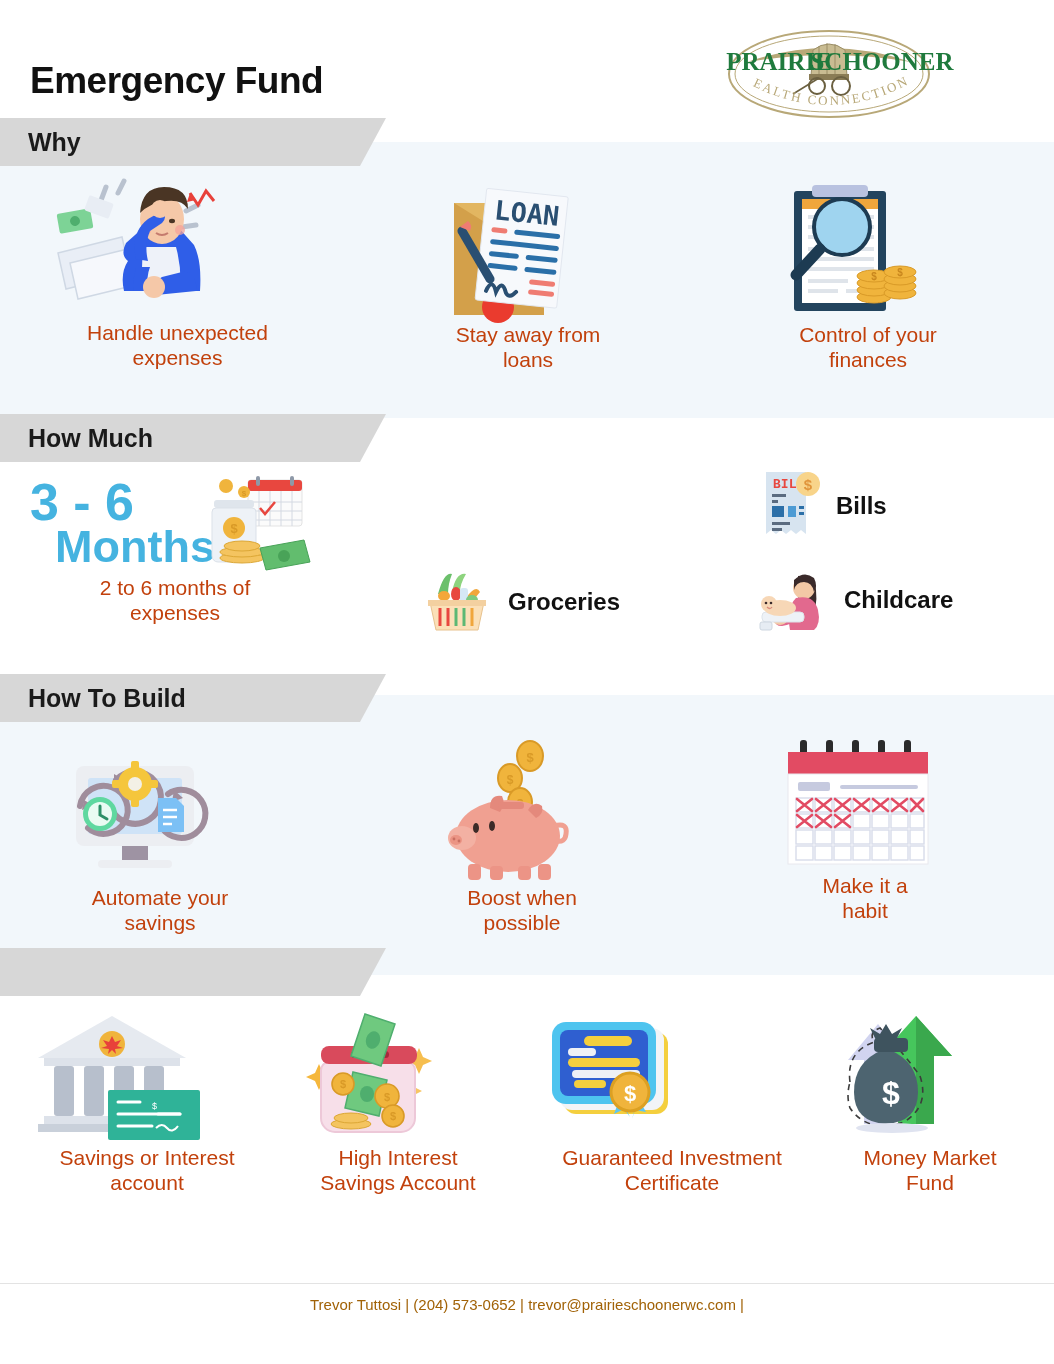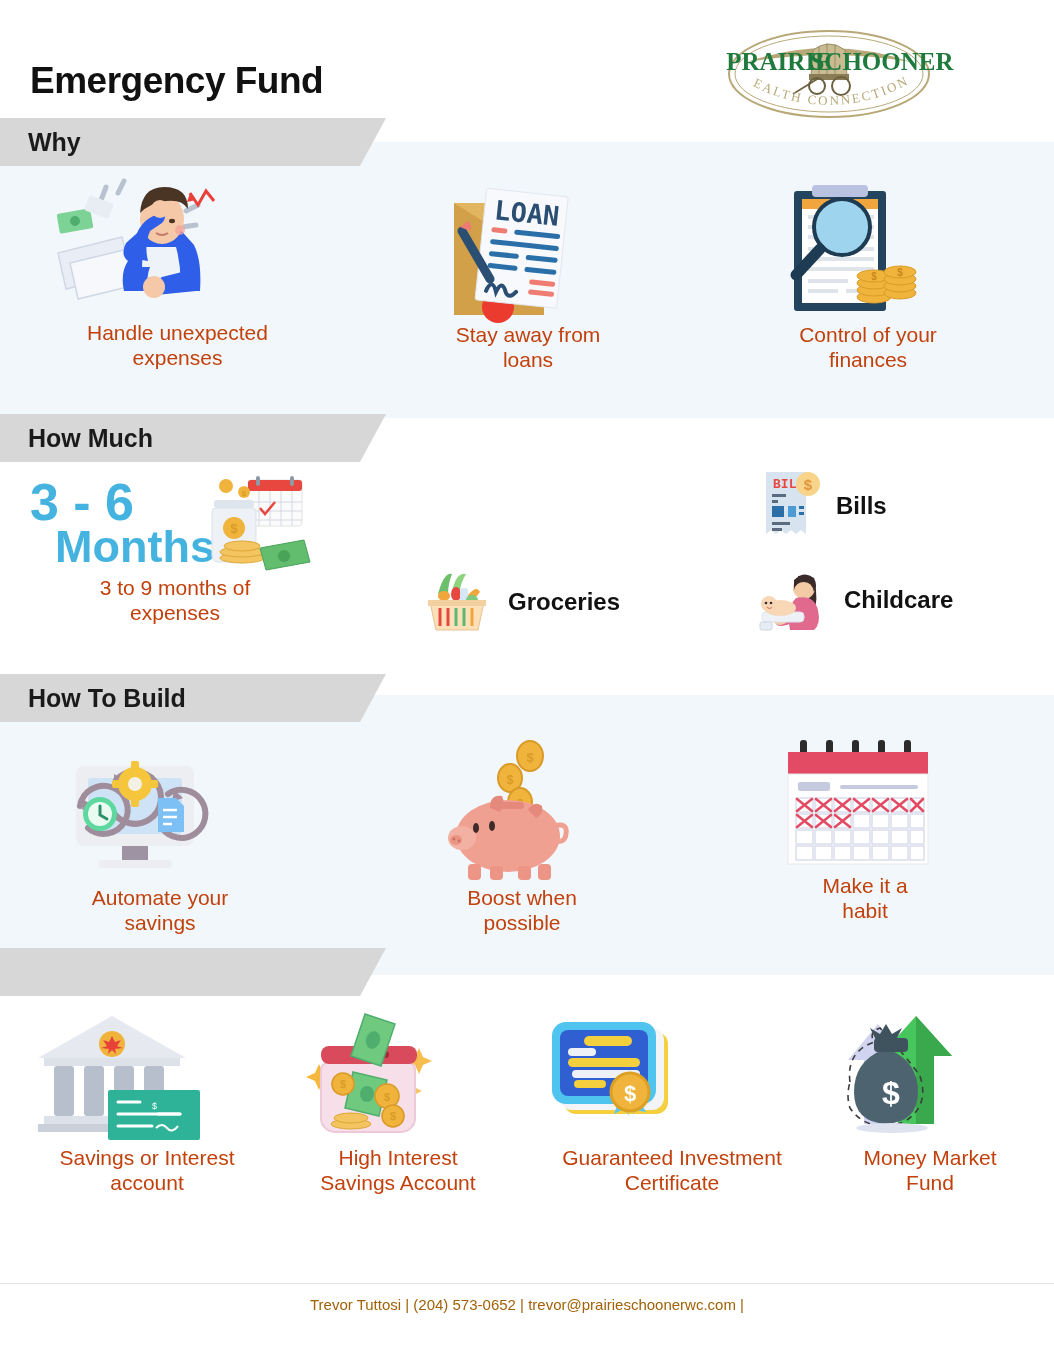--- a/index.html
+++ b/index.html
@@ -266,21 +266,21 @@
           <g fill="#f4c460" stroke="#dca735" stroke-width="1">
             <ellipse cx="16" cy="14" rx="22" ry="5"></ellipse>
               <ellipse cx="16" cy="8" rx="22" ry="5"></ellipse>
             <ellipse cx="16" cy="2" rx="18" ry="5"></ellipse>
           </g>
           <path d="M34 4 l44 -8 l6 22 l-44 8 z" fill="#62bd6e" stroke="#49a358"></path>
           <circle cx="58" cy="12" r="6" fill="#49a358"></circle>
         </g>
       </svg>
     </div>
-    <div class="cap" style="margin-top:10px;">3 to 9 months of
+    <div class="cap" style="margin-top:10px;">2 to 6 months of
 expenses</div>
   </div>
 
 
   <div class="rowitem" style="left:760px;top:470px;">
     <div>
       <svg width="60" height="72" viewBox="0 0 60 72">
         <path d="M6 2 h40 v62 l-5 -4 l-5 4 l-5 -4 l-5 4 l-5 -4 l-5 4 l-5 -4 l-5 4 z" fill="#d7e4f0"></path>
         <text x="13" y="18" font-family="'DejaVu Sans Mono',monospace" font-size="13" font-weight="bold" fill="#e8473f">BILL</text>
         <g fill="#5a6b80">

